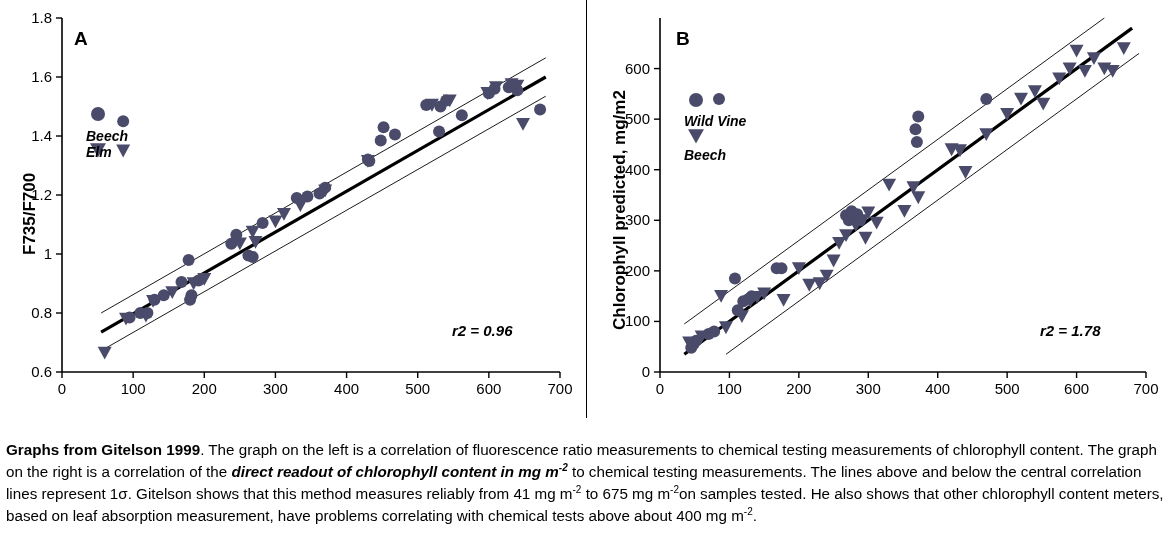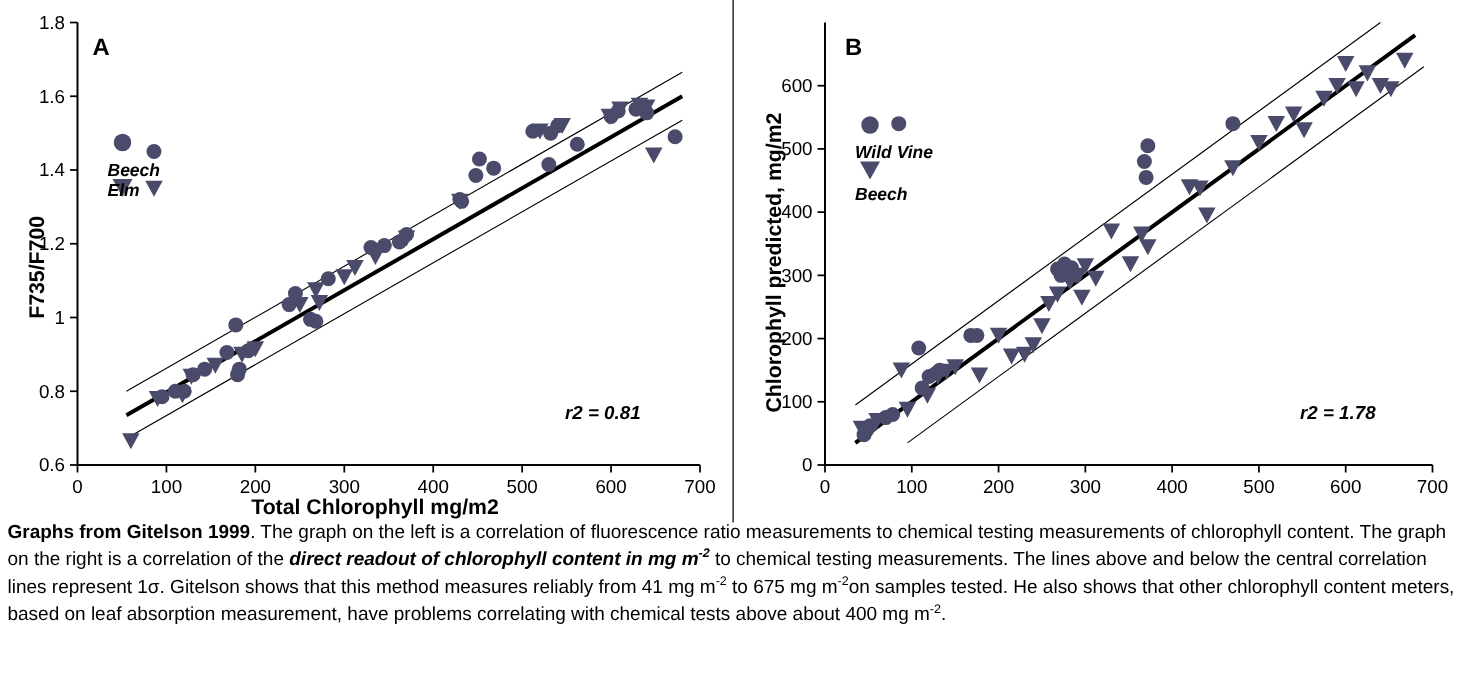--- a/index.html
+++ b/index.html
@@ -37,21 +37,21 @@
     position:absolute;font-style:italic;font-weight:bold;font-size:14px;
     white-space:nowrap;
   }
 
   .r2{
     position:absolute;font-style:italic;font-weight:bold;font-size:15px;
     white-space:nowrap;
   }
 
   .caption{
-    position:absolute;left:6px;top:416px;width:1163px;
+    position:absolute;left:6px;top:440px;width:1163px;
     font-size:15.2px;line-height:1.38;
   }
   .caption b{font-weight:bold;}
   .caption i{font-style:italic;font-weight:bold;}
   sup{font-size:10px;vertical-align:super;}
 </style>
 </head>
 <body>
 
 <div class="wrap">
@@ -150,22 +150,21 @@
         <polygon points="442.72857142857146,94.44000000000003 456.72857142857146,94.44000000000003 449.72857142857146,107.25000000000003" fill="#4a4a6a"></polygon>
         <polygon points="480.43428571428575,87.06500000000003 494.43428571428575,87.06500000000003 487.43428571428575,99.87500000000003" fill="#4a4a6a"></polygon>
         <polygon points="488.9714285714286,81.16500000000005 502.9714285714286,81.16500000000005 495.9714285714286,93.97500000000005" fill="#4a4a6a"></polygon>
         <polygon points="504.62285714285713,78.21500000000006 518.6228571428571,78.21500000000006 511.62285714285713,91.02500000000006" fill="#4a4a6a"></polygon>
         <polygon points="510.3142857142857,79.69000000000003 524.3142857142857,79.69000000000003 517.3142857142857,92.50000000000003" fill="#4a4a6a"></polygon>
         <polygon points="516.0057142857142,118.04000000000005 530.0057142857142,118.04000000000005 523.0057142857142,130.85000000000005" fill="#4a4a6a"></polygon>
         <circle cx="98" cy="114" r="7" fill="#4a4a6a"></circle>
         <polygon points="90,143.2 106,143.2 98,157.6" fill="#4a4a6a"></polygon>
       </svg>
     <div class="panel-letter" style="left:74px;top:28px;">A</div>
-    <div class="r2" style="left:452px;top:322px;">r2 = 0.81</div>
-    <div class="axis-title" style="left:150px;top:396px;width:300px;">Total Chlorophyll mg/m2</div>
+    <div class="r2" style="left:452px;top:322px;">r2 = 0.96</div>
     <div class="axis-title y-title" style="left:20px;top:255px;">F735/F700</div>
     <div class="legend-label" style="left:86px;top:128px;">Beech</div>
     <div class="legend-label" style="left:86px;top:144px;">Elm</div>
   </div>
 
   <div class="panel" id="panel-b">
     <svg class="plot-svg" id="svg-b" width="587" height="430">
         <line x1="72" y1="18" x2="72" y2="372" stroke="#000" stroke-width="1.6"></line>
         <line x1="72" y1="372" x2="558" y2="372" stroke="#000" stroke-width="1.6"></line>
         <line x1="72" y1="372" x2="72" y2="378" stroke="#000" stroke-width="1.4"></line>

